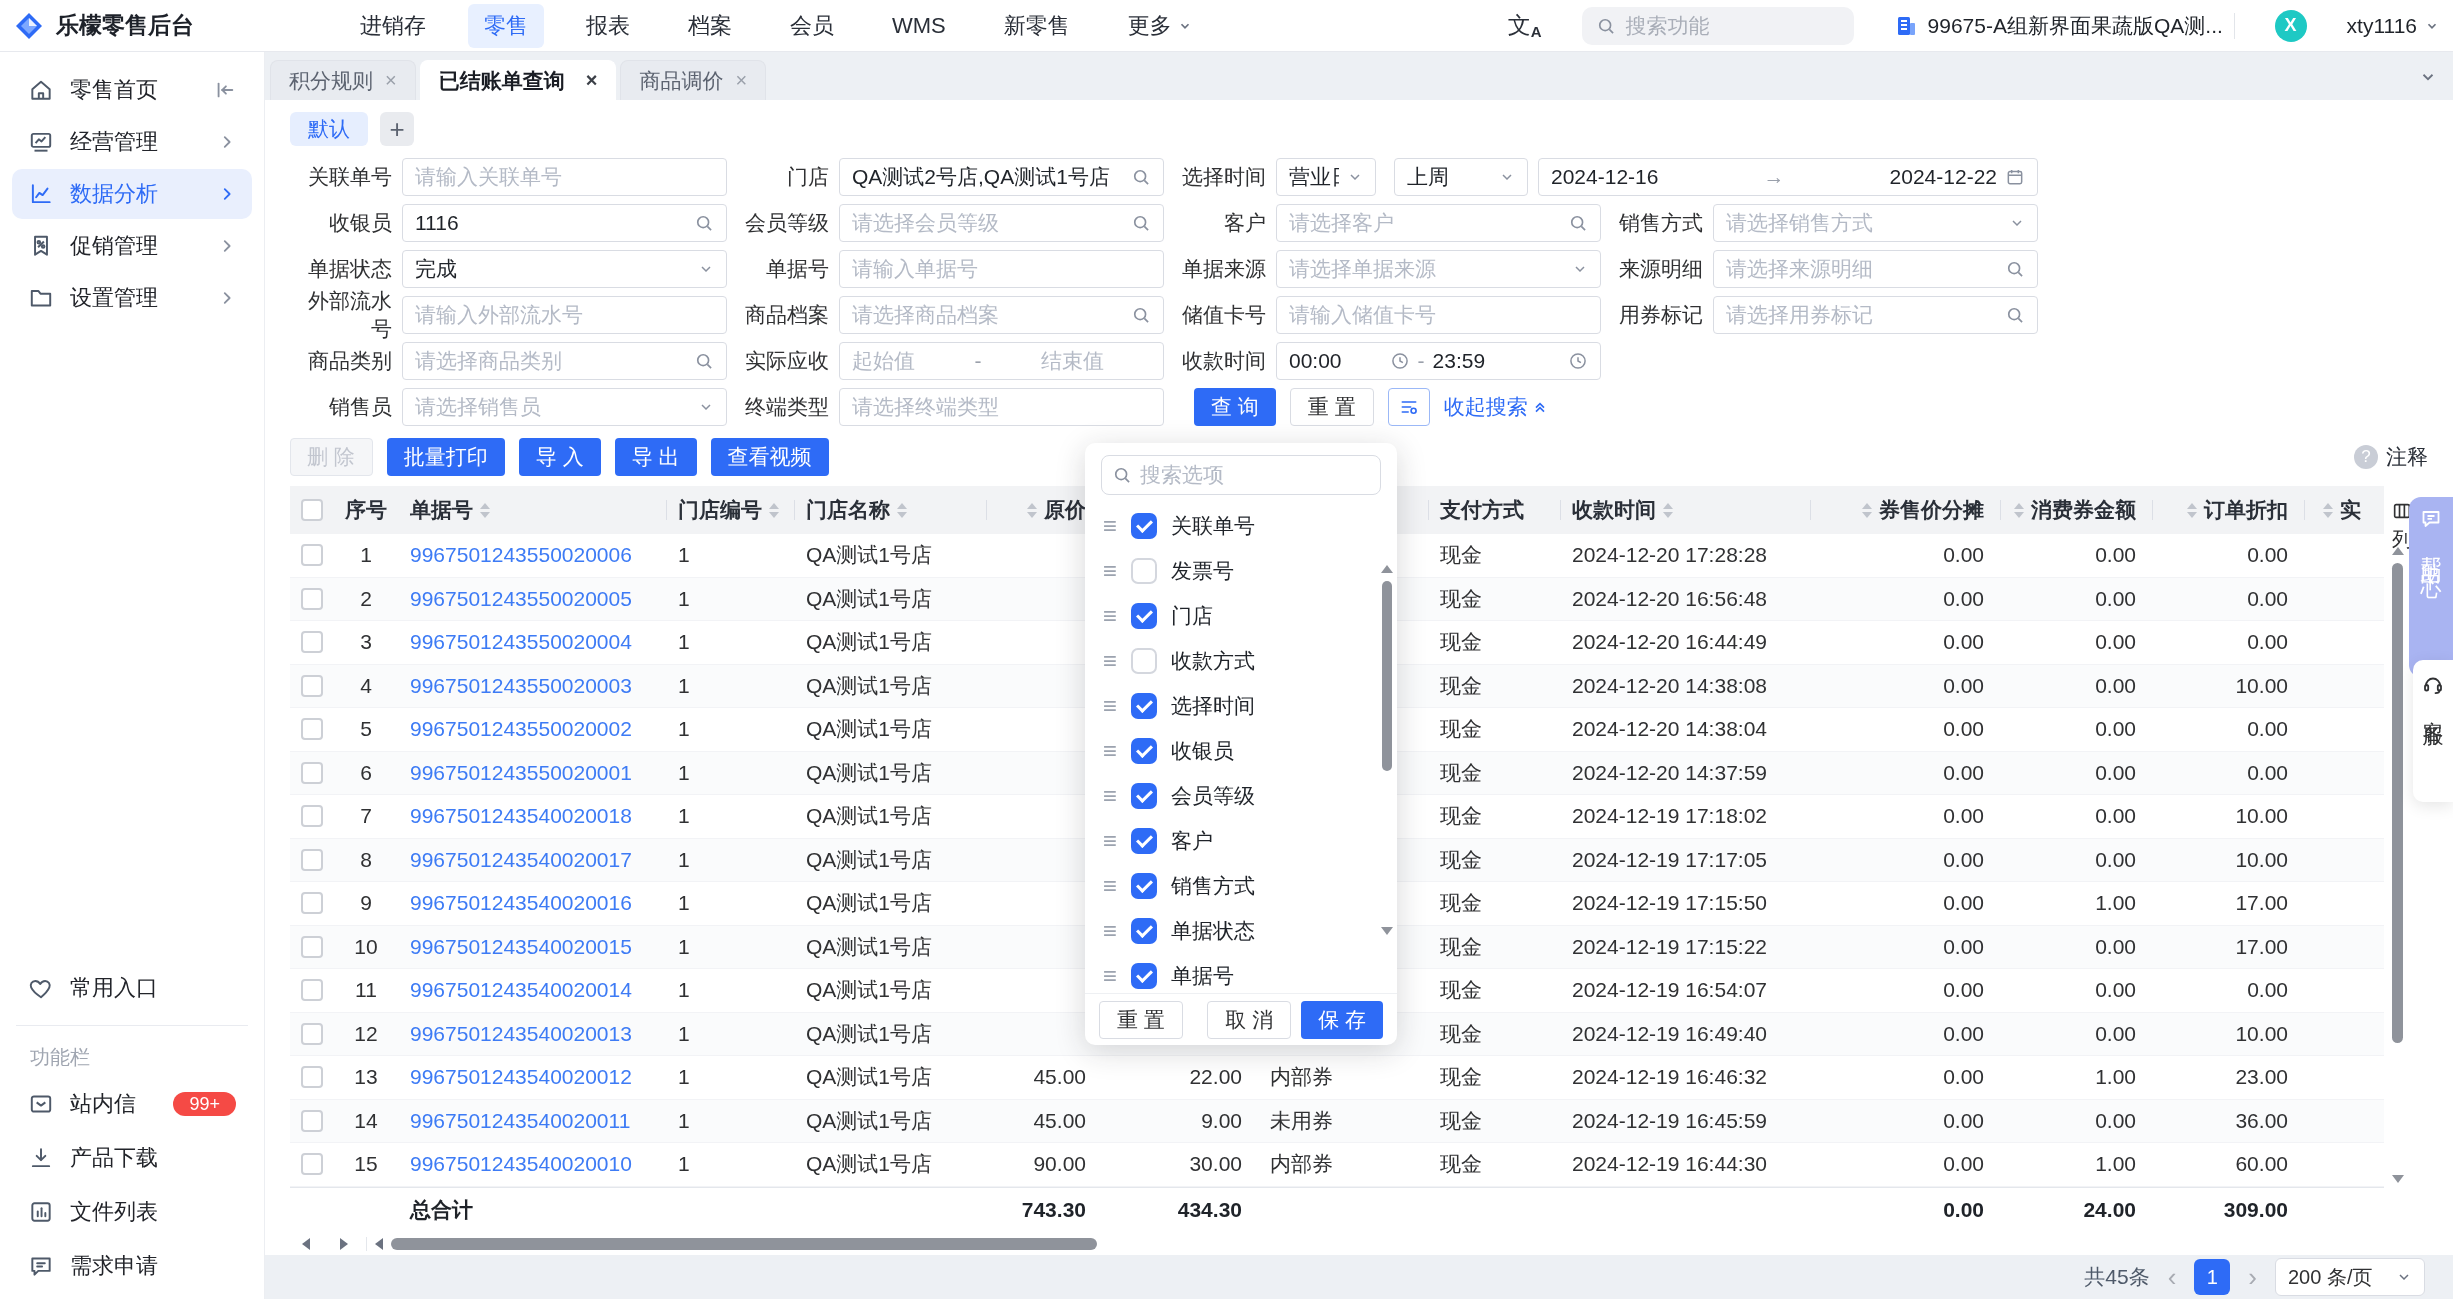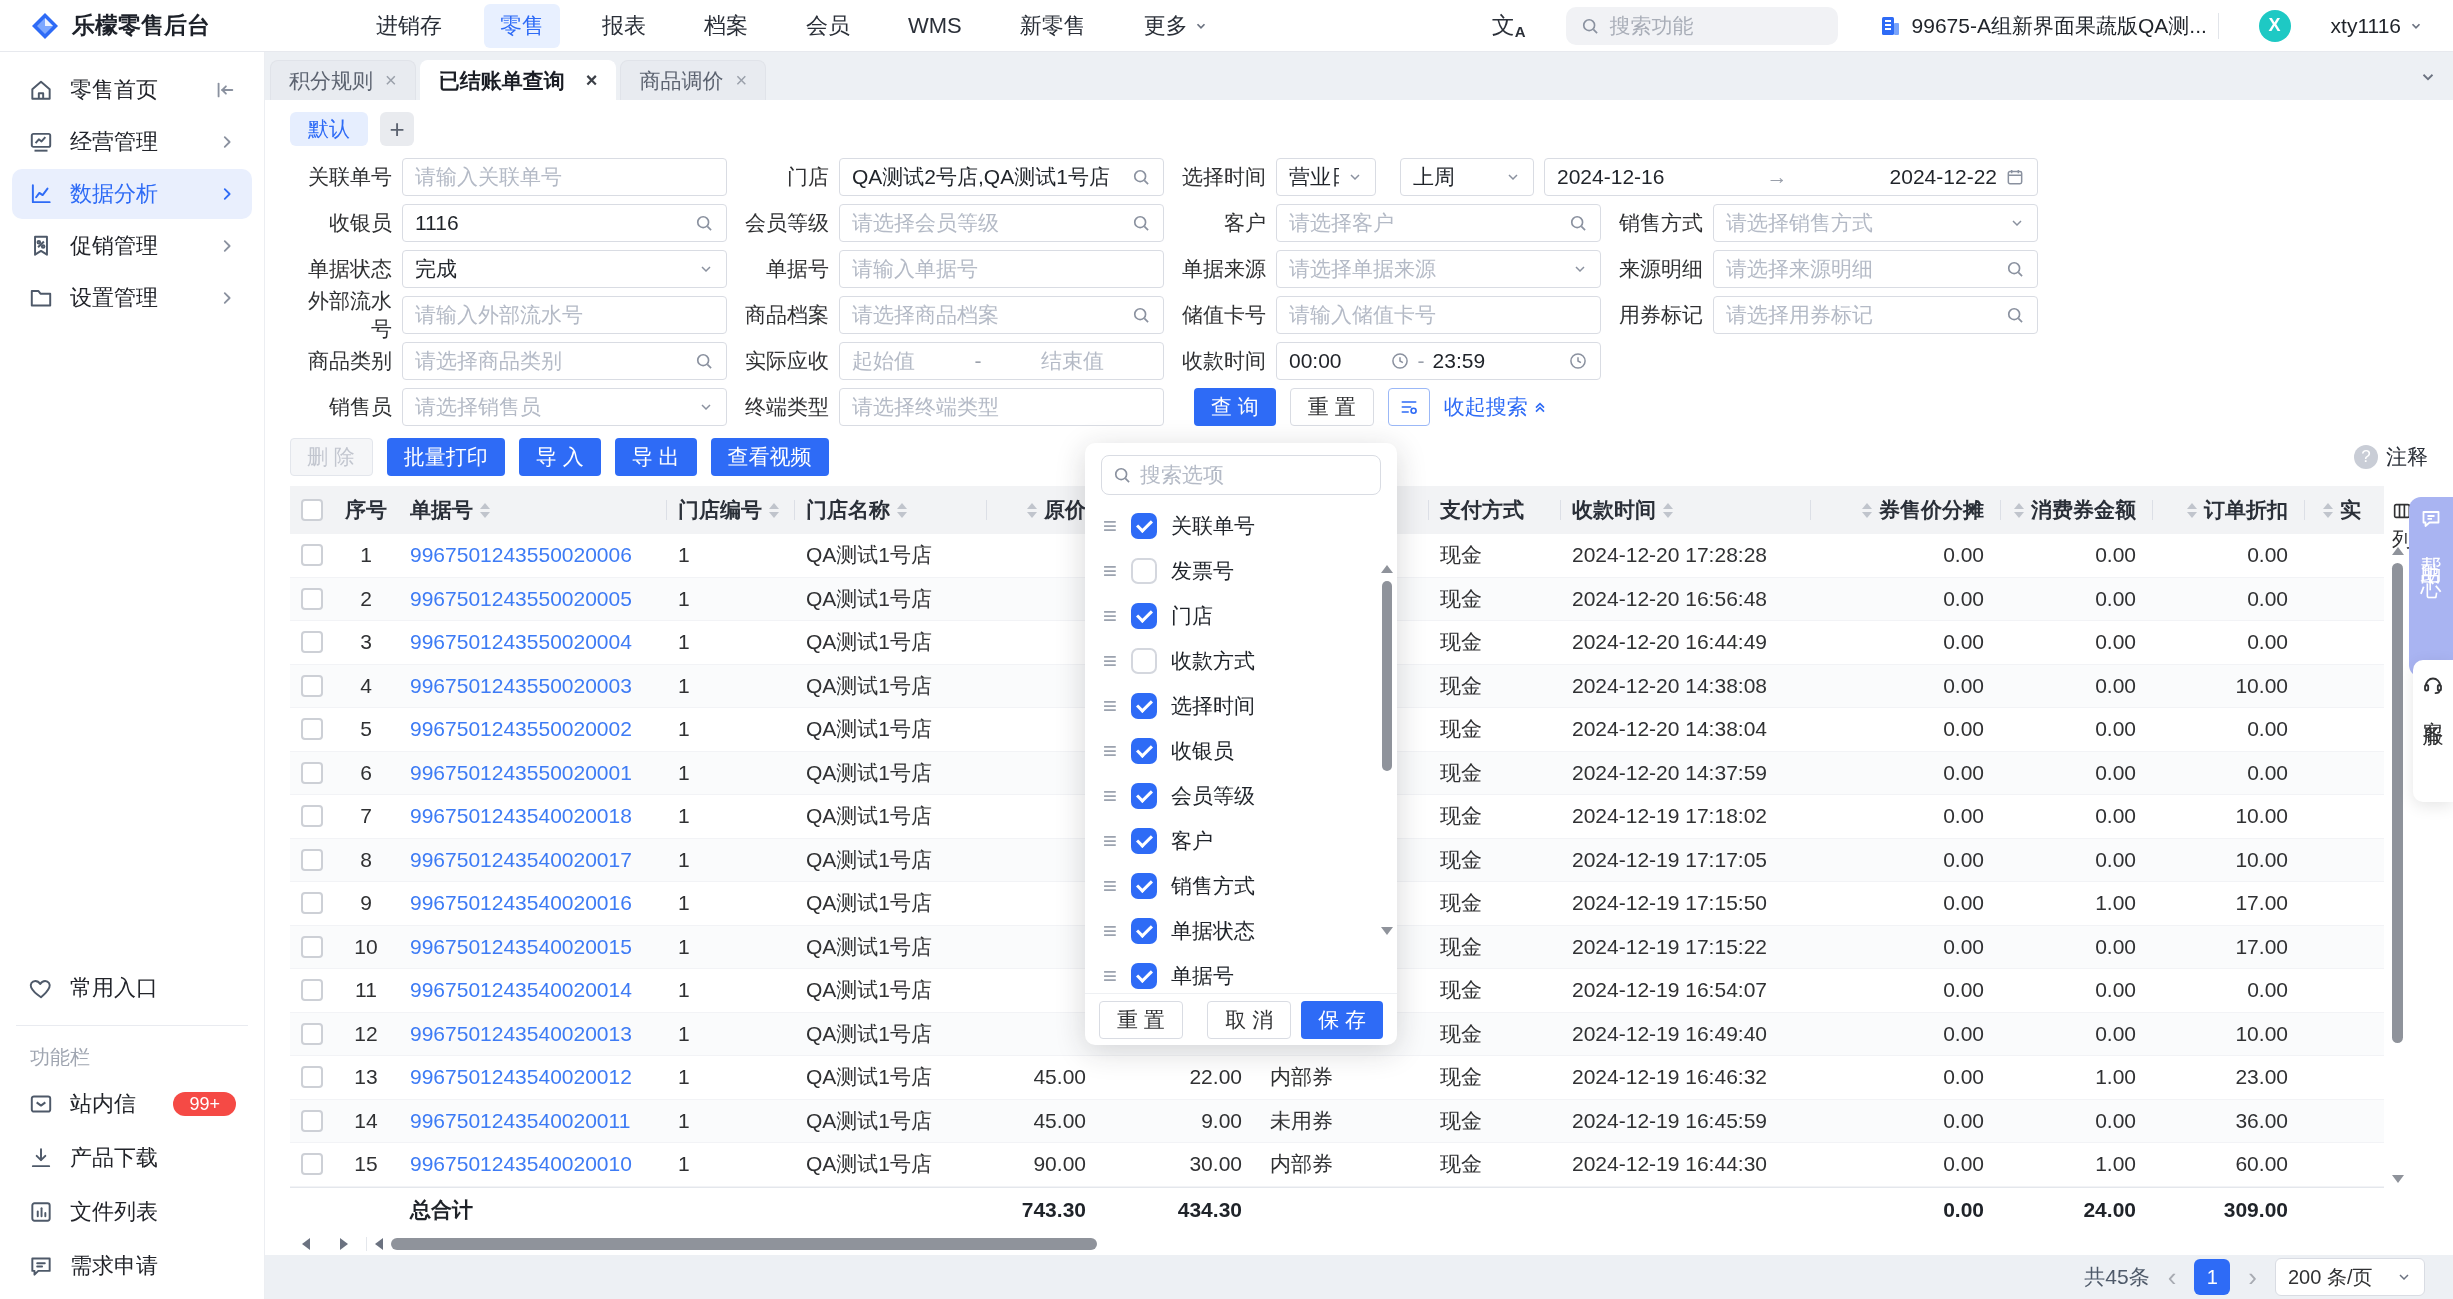--- a/index.html
+++ b/index.html
@@ -2,21 +2,21 @@
 <html><head>
 <meta charset="utf-8">
 <style>
   * { box-sizing: border-box; margin: 0; padding: 0; }
   body { margin:0; background:#edf0f4; font-family:"Liberation Sans","DejaVu Sans",sans-serif; color:#303133; }
   #app { position:relative; width:2453px; height:1299px; overflow:hidden; background:#edf0f4; }
   .ic { display:inline-flex; flex:none; }
   .ic svg { display:block; }
 
   
-  .navbar { position:absolute; top:0; left:0; width:2453px; height:52px; background:#fff; border-bottom:1px solid #e7e9ee; display:flex; align-items:center; padding:0 30px; z-index:80; }
+  .navbar { position:absolute; top:0; left:0; width:2453px; height:52px; background:#fff; border-bottom:1px solid #e7e9ee; display:flex; align-items:center; padding:0 14px; z-index:80; }
   .logo { display:flex; align-items:center; gap:12px; }
   .logo-title { font-size:23px; font-weight:700; color:#1d2129; }
   .nav-menu { display:flex; align-items:center; margin-left:150px; gap:26px; }
   .nav-item { font-size:22px; color:#2a2f38; padding:7px 16px; border-radius:6px; cursor:pointer; display:flex; align-items:center; gap:6px; }
   .nav-item.active { background:#e8f0ff; color:#2e6bf6; }
   .nav-right { margin-left:auto; display:flex; align-items:center; gap:40px; }
   .translate { font-size:23px; color:#2a2f38; }
   .translate b { font-size:15px; font-weight:700; vertical-align:-4px; }
   .nav-search { width:272px; height:38px; background:#f1f2f5; border-radius:10px; display:flex; align-items:center; gap:10px; padding:0 14px; color:#a9aeb8; font-size:21px; }
   .tenant { display:flex; align-items:center; gap:10px; font-size:21px; color:#1f2329; max-width:300px; white-space:nowrap; }
@@ -57,21 +57,21 @@
   .filters { padding:2px 25px 0; }
   .frow { display:flex; height:46px; align-items:center; }
   .fitem { display:flex; align-items:center; width:437px; }
   .fitem.wide { width:874px; }
   .flabel { width:112px; text-align:right; padding-right:10px; font-size:21px; color:#303133; flex:none; }
   .fctrl { flex:1; height:38px; border:1px solid #d9dce3; border-radius:4px; background:#fff; display:flex; align-items:center; padding:0 12px; font-size:21px; gap:8px; min-width:0; }
   .ph { color:#b4bac6; white-space:nowrap; overflow:hidden; }
   .val { color:#1f2329; white-space:nowrap; overflow:hidden; }
   .sfx { margin-left:auto; color:#8a919f; display:flex; }
   .mini { width:100px; flex:none; }
-  .mini2 { width:134px; flex:none; margin-left:24px; }
+  .mini2 { width:134px; flex:none; margin-left:18px; }
   .range { flex:1; margin-left:10px; }
   .range .arrow { flex:1; text-align:center; color:#9aa0ab; }
   .dash { color:#9aa0ab; }
   .factions { display:flex; align-items:center; margin-left:30px; gap:14px; }
   .btn { height:38px; padding:0 17px; border-radius:4px; font-size:21px; display:flex; align-items:center; justify-content:center; cursor:pointer; border:none; white-space:nowrap; }
   .btn.primary { background:#2e6bf6; color:#fff; }
   .btn.outline { background:#fff; border:1px solid #d9dce3; color:#303133; }
   .iconbtn { width:42px; height:38px; border:1px solid #9bb8f7; border-radius:4px; display:flex; align-items:center; justify-content:center; color:#2e6bf6; cursor:pointer; background:#fff; }
   .collapse-link { color:#2e6bf6; font-size:21px; display:flex; align-items:center; gap:4px; cursor:pointer; }
 

